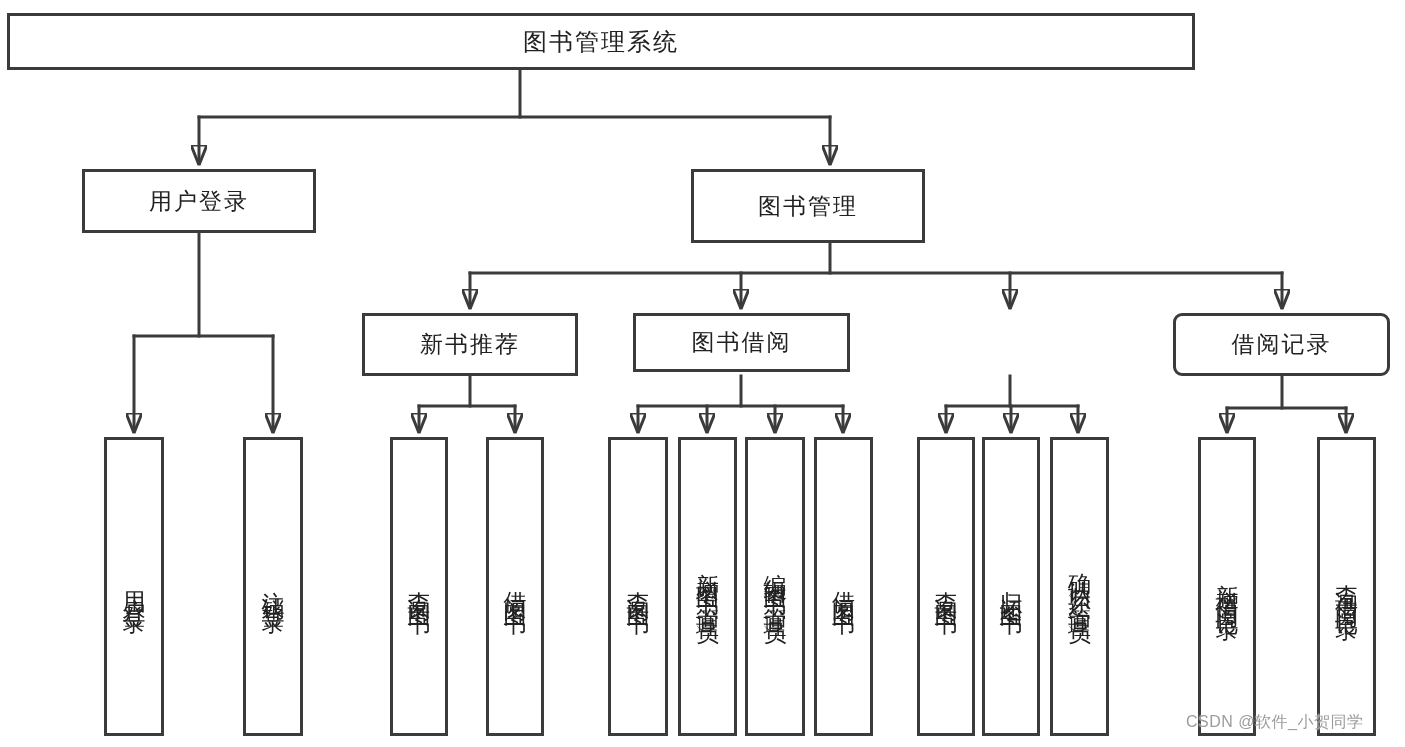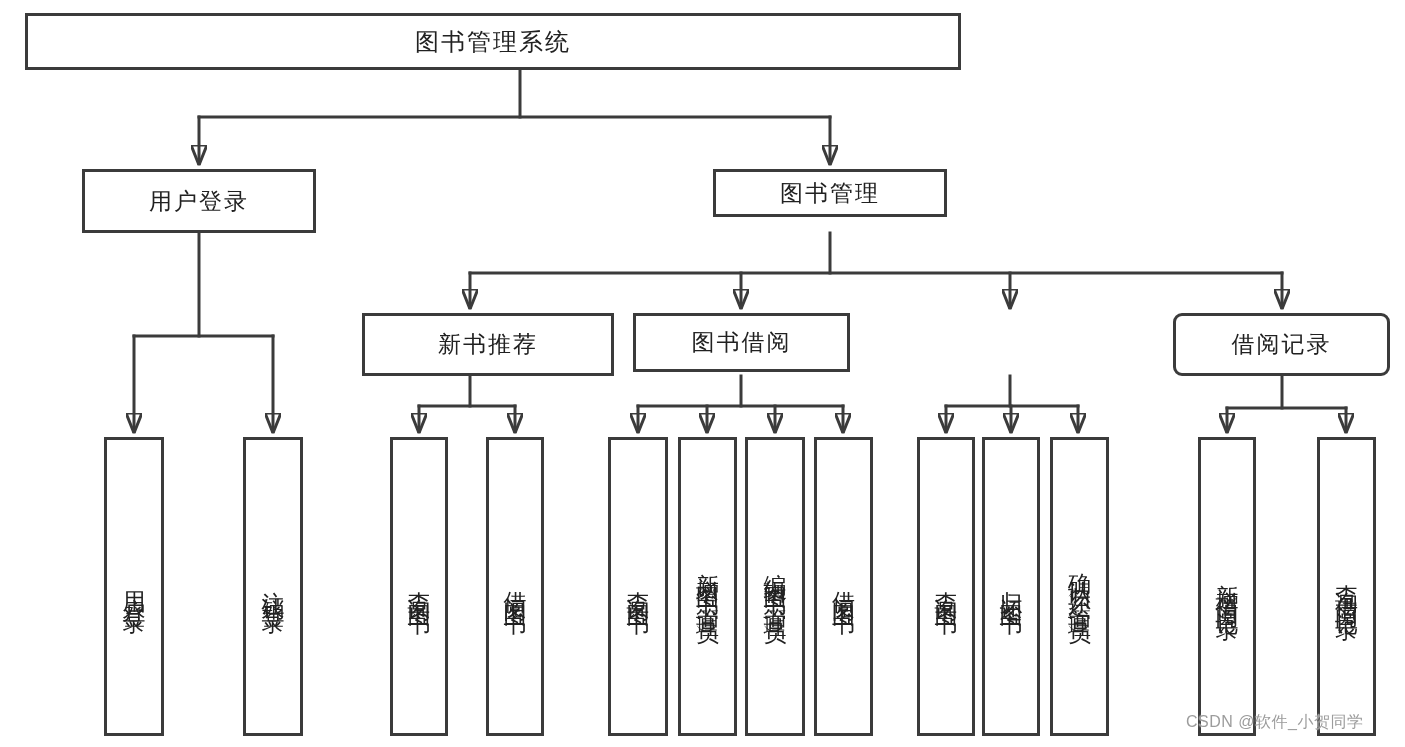--- a/index.html
+++ b/index.html
@@ -111,32 +111,32 @@
     <path d="M946 406 V432" marker-end="url(#ah)"></path>
     <path d="M1011 406 V432" marker-end="url(#ah)"></path>
     <path d="M1078 406 V432" marker-end="url(#ah)"></path>
 
     <path d="M1282 376 V408"></path>
     <path d="M1227 408 H1346"></path>
     <path d="M1227 408 V432" marker-end="url(#ah)"></path>
     <path d="M1346 408 V432" marker-end="url(#ah)"></path>
   </svg>
 
-  <div class="node h root-box" style="left:25px; top:13px; width:936px; height:57px;">
+  <div class="node h root-box" style="left:7px; top:13px; width:1188px; height:57px;">
     <span class="lbl">图书管理系统</span>
   </div>
 
   <div class="node h" style="left:82px; top:169px; width:234px; height:64px;">
     <span class="lbl">用户登录</span>
   </div>
-  <div class="node h" style="left:713px; top:169px; width:234px; height:48px;">
+  <div class="node h" style="left:691px; top:169px; width:234px; height:74px;">
     <span class="lbl">图书管理</span>
   </div>
 
-  <div class="node h" style="left:362px; top:313px; width:252px; height:63px;">
+  <div class="node h" style="left:362px; top:313px; width:216px; height:63px;">
     <span class="lbl">新书推荐</span>
   </div>
   <div class="node h" style="left:633px; top:313px; width:217px; height:59px;">
     <span class="lbl">图书借阅</span>
   </div>
   <div class="node h" style="left:1173px; top:313px; width:217px; height:63px;border-radius:9px;">
     <span class="lbl">借阅记录</span>
   </div>
 
   <div class="node v" style="left:104px; top:437px; width:60px; height:299px;">

